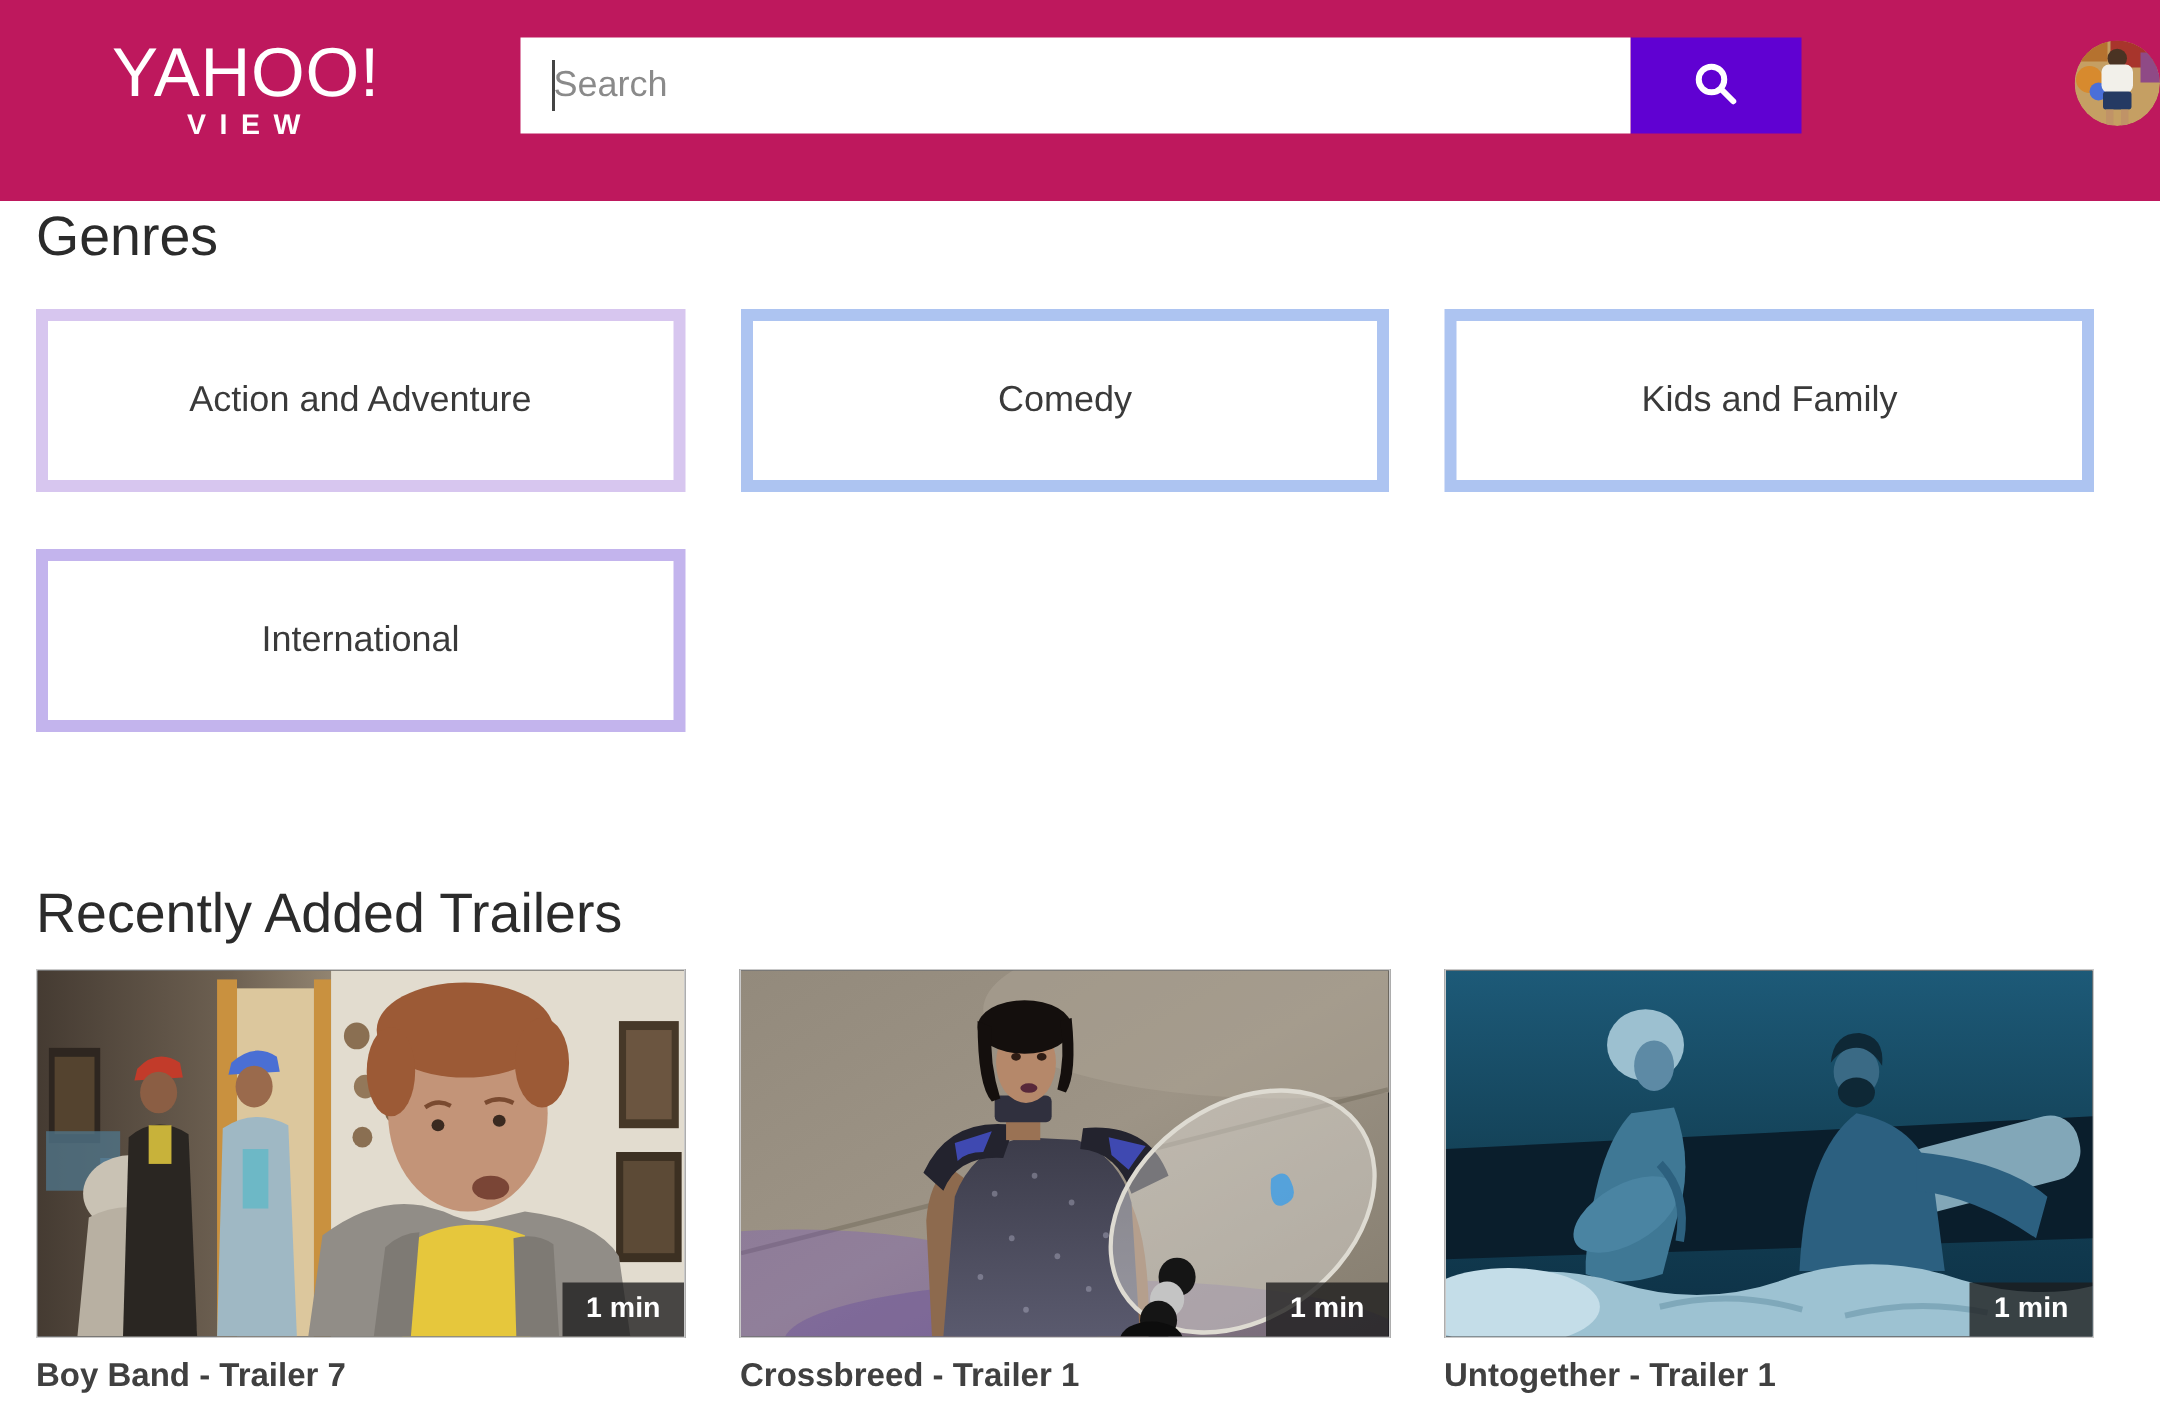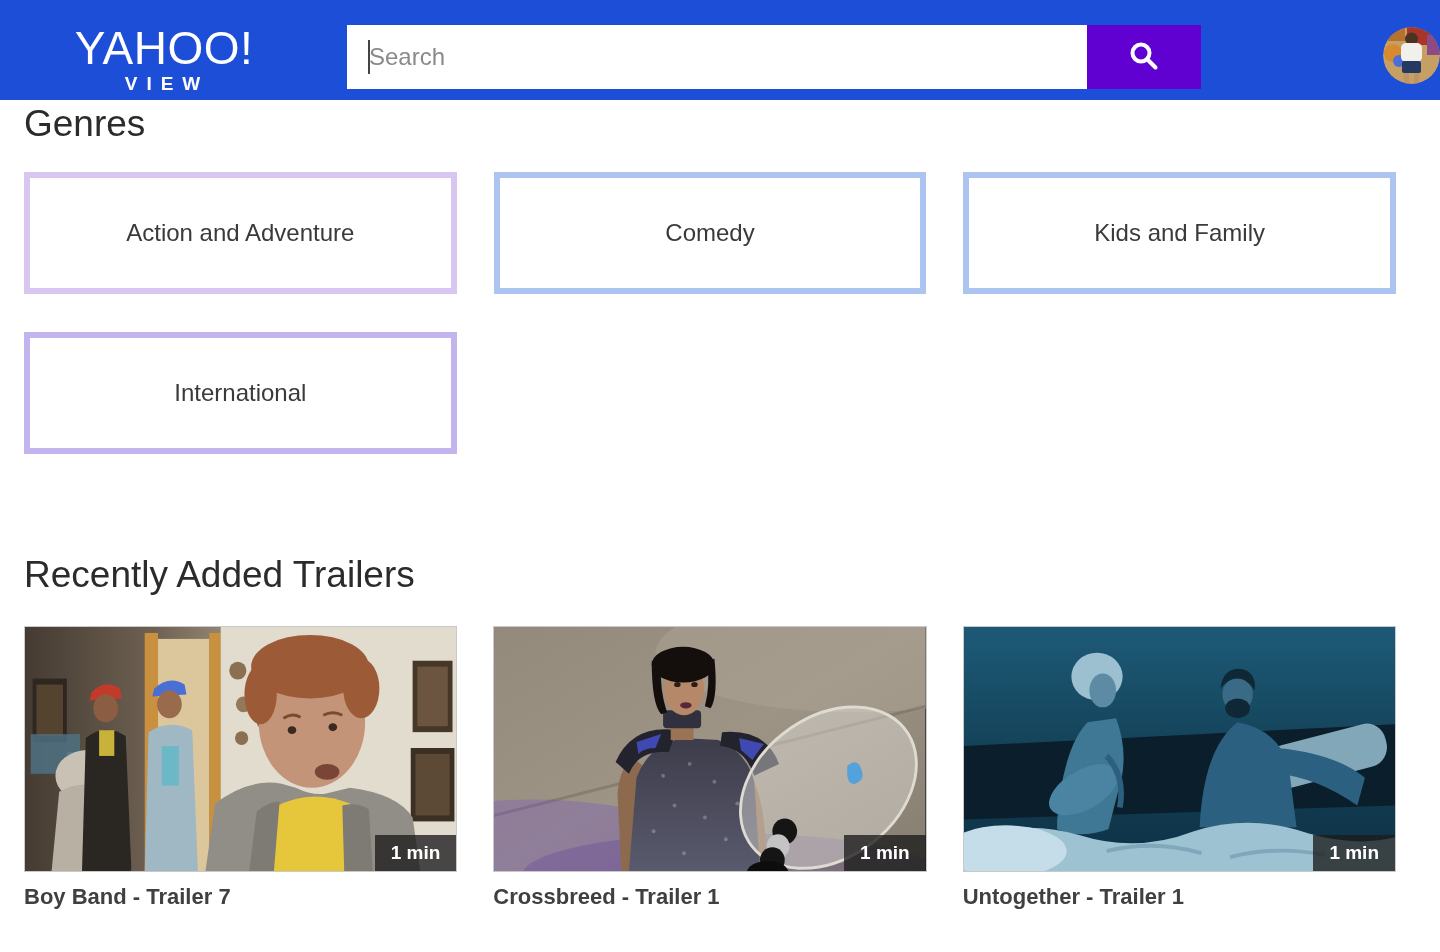--- a/index.html
+++ b/index.html
@@ -7,22 +7,22 @@
     margin: 0; padding: 0;
     width: 1440px; height: 952px;
     background: #ffffff;
     font-family: "Liberation Sans", sans-serif;
     overflow: hidden;
   }
 
   
   .app-header {
     position: relative;
-    height: 100px;
-    background: #1d4ed8;
+    height: 134px;
+    background: #be185d;
   }
   .logo {
     position: absolute;
     left: 74px; top: 24px;
     width: 180px;
     color: #fff;
     text-align: center;
     cursor: pointer;
     user-select: none;
   }
@@ -97,36 +97,36 @@
   .genre-grid {
     display: grid;
     grid-template-columns: repeat(3, 1fr);
     column-gap: 37px;
     row-gap: 38px;
     margin-top: 26px;
   }
   .genre-button {
     height: 122px;
     background: #fff;
-    border: 6px solid #ef4444;
+    border: 8px solid #ef4444;
     font-family: "Liberation Sans", sans-serif;
     font-size: 24px;
     color: #3a3a3a;
     display: flex;
     align-items: center;
     justify-content: center;
     cursor: pointer;
   }
 
   .trailers-section { margin-top: 100px; }
   .trailer-grid {
     display: grid;
     grid-template-columns: repeat(3, 1fr);
     gap: 36px;
-    margin-top: 30px;
+    margin-top: 16px;
   }
   .trailer-card { cursor: pointer; }
   .thumb {
     position: relative;
     height: 246px;
     border: 1px solid #c9c9c9;
     overflow: hidden;
     background: #222;
   }
   .thumb svg { display: block; width: 100%; height: 100%; }

